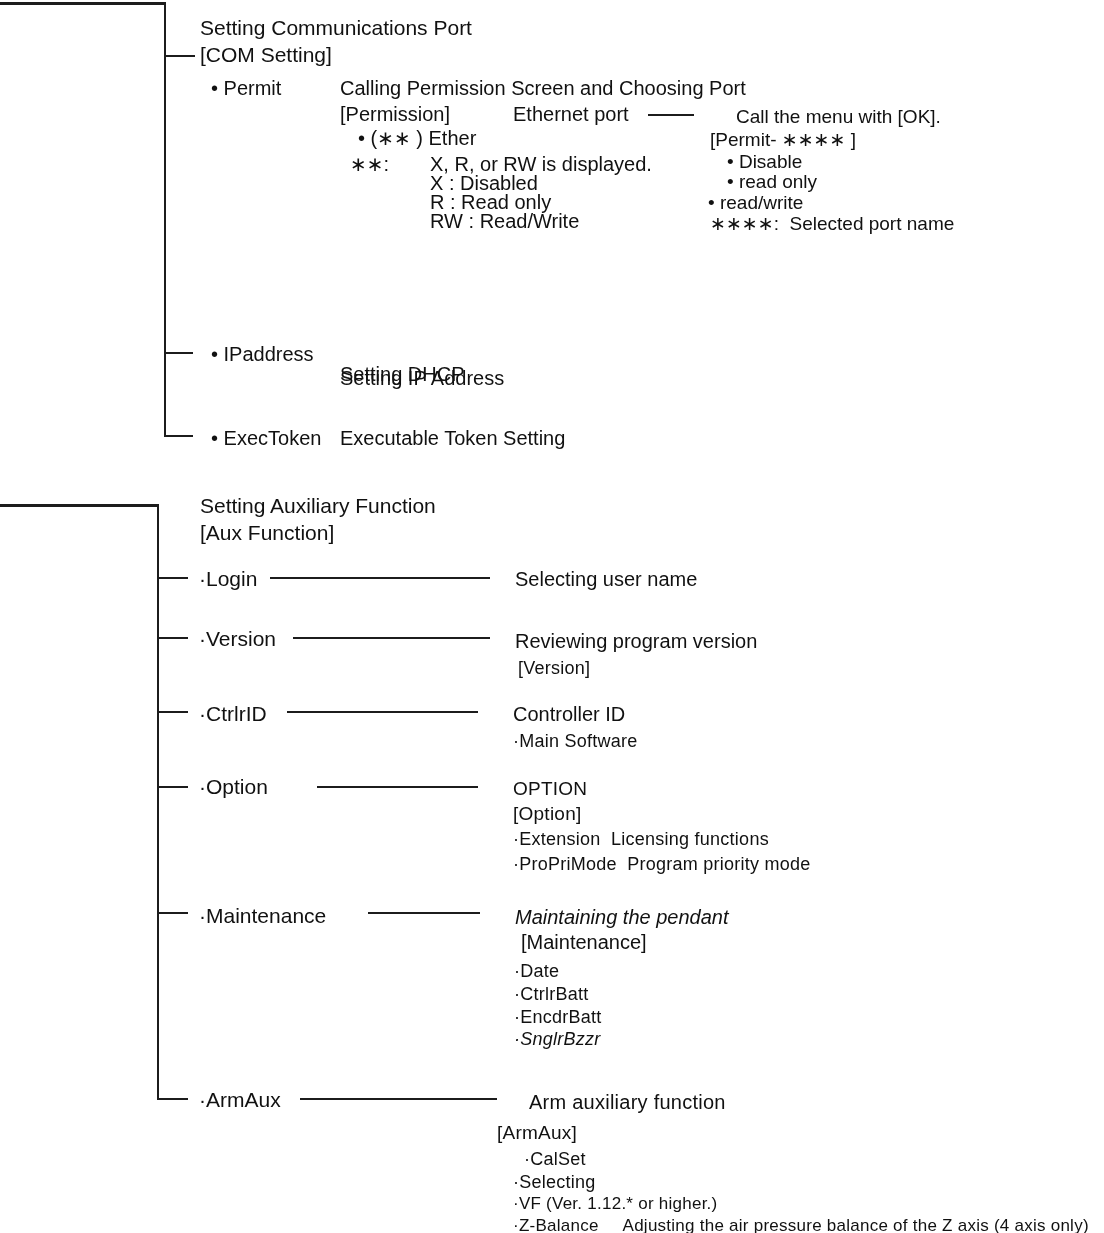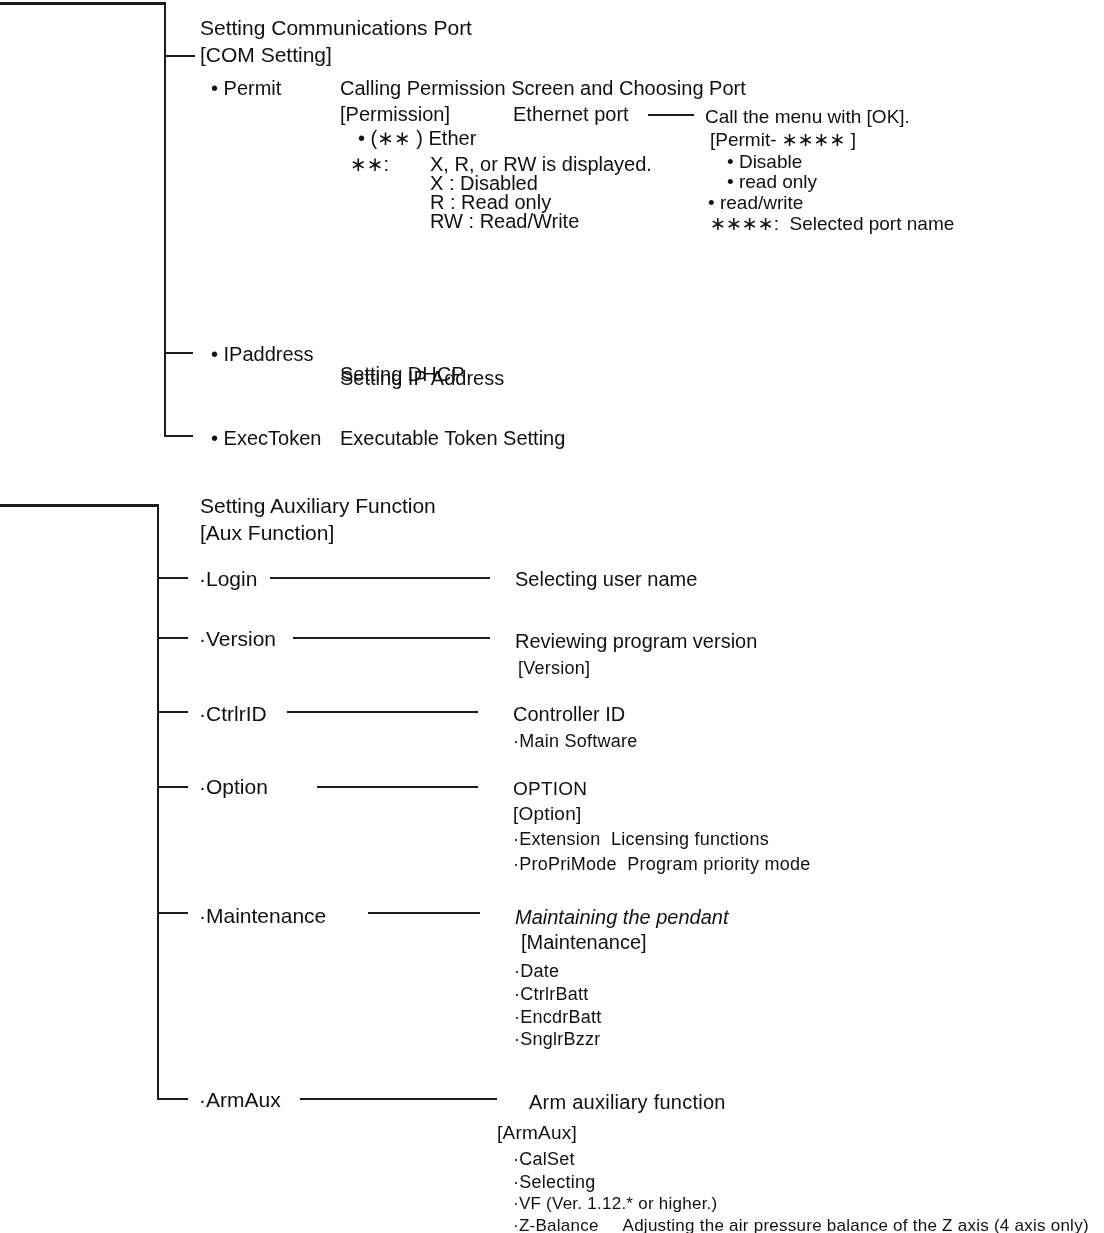--- a/index.html
+++ b/index.html
@@ -35,21 +35,21 @@
   <span class="t" style="left:358px;top:127px;">• (∗∗ ) Ether</span>
 
   <span class="t" style="left:350px;top:153px;">∗∗:</span>
   <span class="t" style="left:430px;top:153px;">X, R, or RW is displayed.</span>
   <span class="t" style="left:430px;top:172px;">X : Disabled</span>
   <span class="t" style="left:430px;top:191px;">R : Read only</span>
   <span class="t" style="left:430px;top:210px;">RW : Read/Write</span>
 
   <span class="t" style="left:513px;top:103px;">Ethernet port</span>
 
-  <span class="t t-sm" style="left:705px;top:106px;text-align:center;">Call the menu with [OK].</span>
+  <span class="t t-sm" style="left:736px;top:106px;text-align:center;">Call the menu with [OK].</span>
   <span class="t t-sm" style="left:710px;top:129px;">[Permit- ∗∗∗∗ ]</span>
   <span class="t t-sm" style="left:727px;top:151px;">• Disable</span>
   <span class="t t-sm" style="left:727px;top:171px;">• read only</span>
   <span class="t t-sm" style="left:684px;top:192px;margin-left:24px;">• read/write</span>
   <span class="t t-sm" style="left:710px;top:213px;">∗∗∗∗:  Selected port name</span>
 
   <span class="t" style="left:211px;top:343px;">• IPaddress</span>
   <span class="t" style="left:340px;top:347px;margin-top:16px;">Setting DHCP</span>
   <span class="t" style="left:340px;top:367px;">Setting IP Address</span>
 
@@ -91,23 +91,23 @@
   <span class="t g" style="left:513px;top:803px;font-size:19px;">[Option]</span>
   <span class="t g" style="left:513px;top:829px;">·Extension  Licensing functions</span>
   <span class="t g" style="left:513px;top:854px;">·ProPriMode  Program priority mode</span>
 
   <span class="t t-lg" style="left:199px;top:904px;">·Maintenance</span>
   <span class="t" style="left:515px;top:906px;font-style:italic;">Maintaining the pendant</span>
   <span class="t" style="left:521px;top:931px;">[Maintenance]</span>
   <span class="t g" style="left:514px;top:961px;">·Date</span>
   <span class="t g" style="left:514px;top:984px;">·CtrlrBatt</span>
   <span class="t g" style="left:514px;top:1007px;">·EncdrBatt</span>
-  <span class="t g" style="left:514px;top:1029px;">·SnglrBzzr</span>
+  <span class="t g" style="left:514px;top:1029px;font-style:italic;">·SnglrBzzr</span>
 
   <span class="t t-lg" style="left:199px;top:1088px;">·ArmAux</span>
   <span class="t g" style="left:513px;top:1091px;font-size:20px;margin-left:16px;">Arm auxiliary function</span>
   <span class="t g" style="left:497px;top:1122px;font-size:19px;">[ArmAux]</span>
-  <span class="t g" style="left:513px;top:1149px;text-align:center;">·CalSet</span>
+  <span class="t g" style="left:524px;top:1149px;text-align:center;">·CalSet</span>
   <span class="t g" style="left:513px;top:1172px;">·Selecting</span>
   <span class="t g" style="left:513px;top:1194px;font-size:17px;">·VF (Ver. 1.12.* or higher.)</span>
   <span class="t g" style="left:513px;top:1216px;font-size:17px;">·Z-Balance     Adjusting the air pressure balance of the Z axis (4 axis only)</span>
 
 </div>
 
 </body></html>

